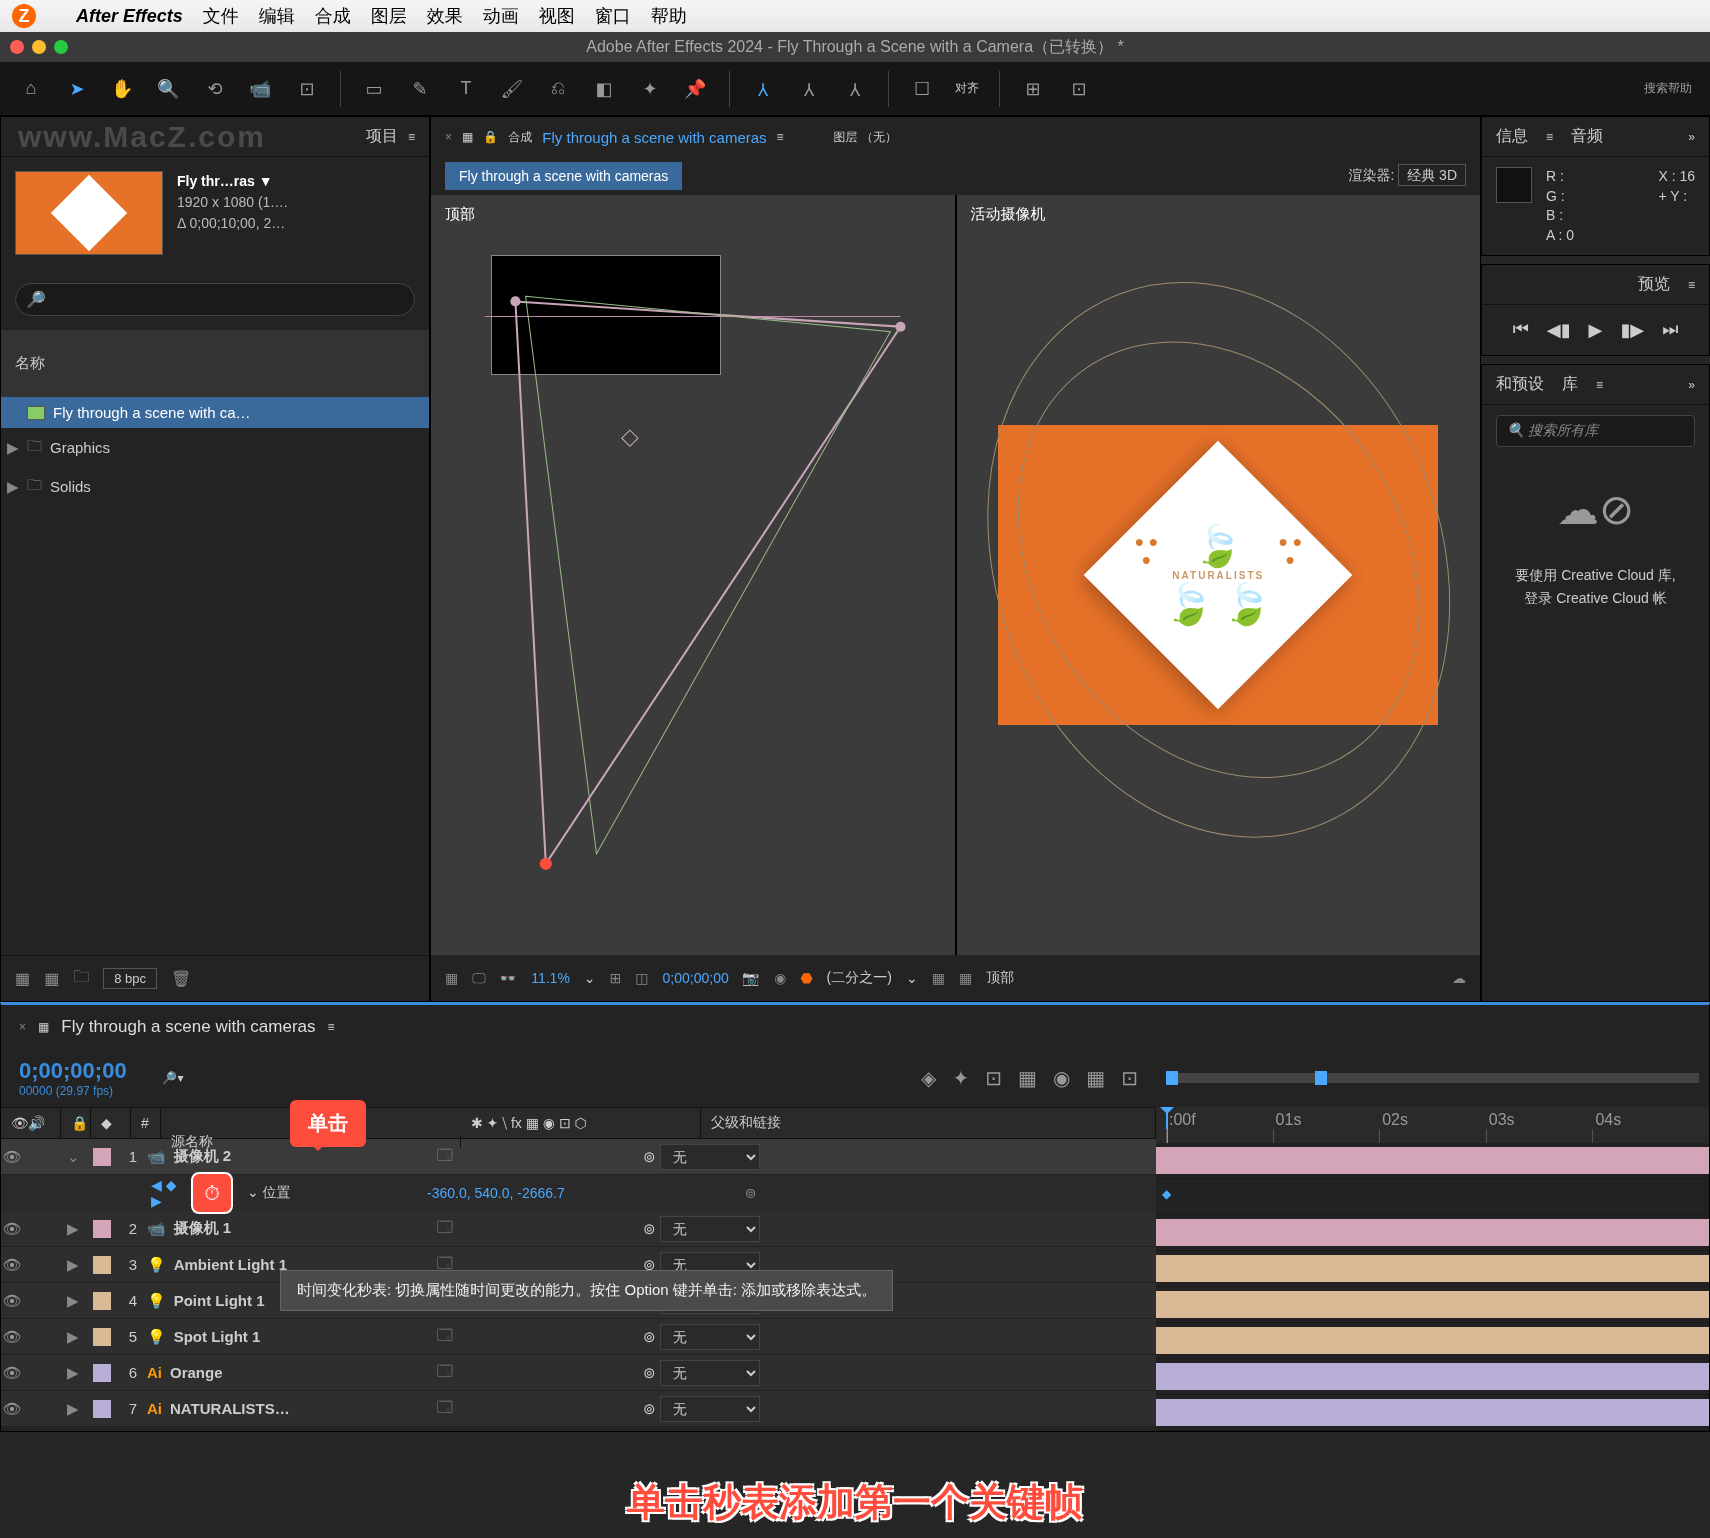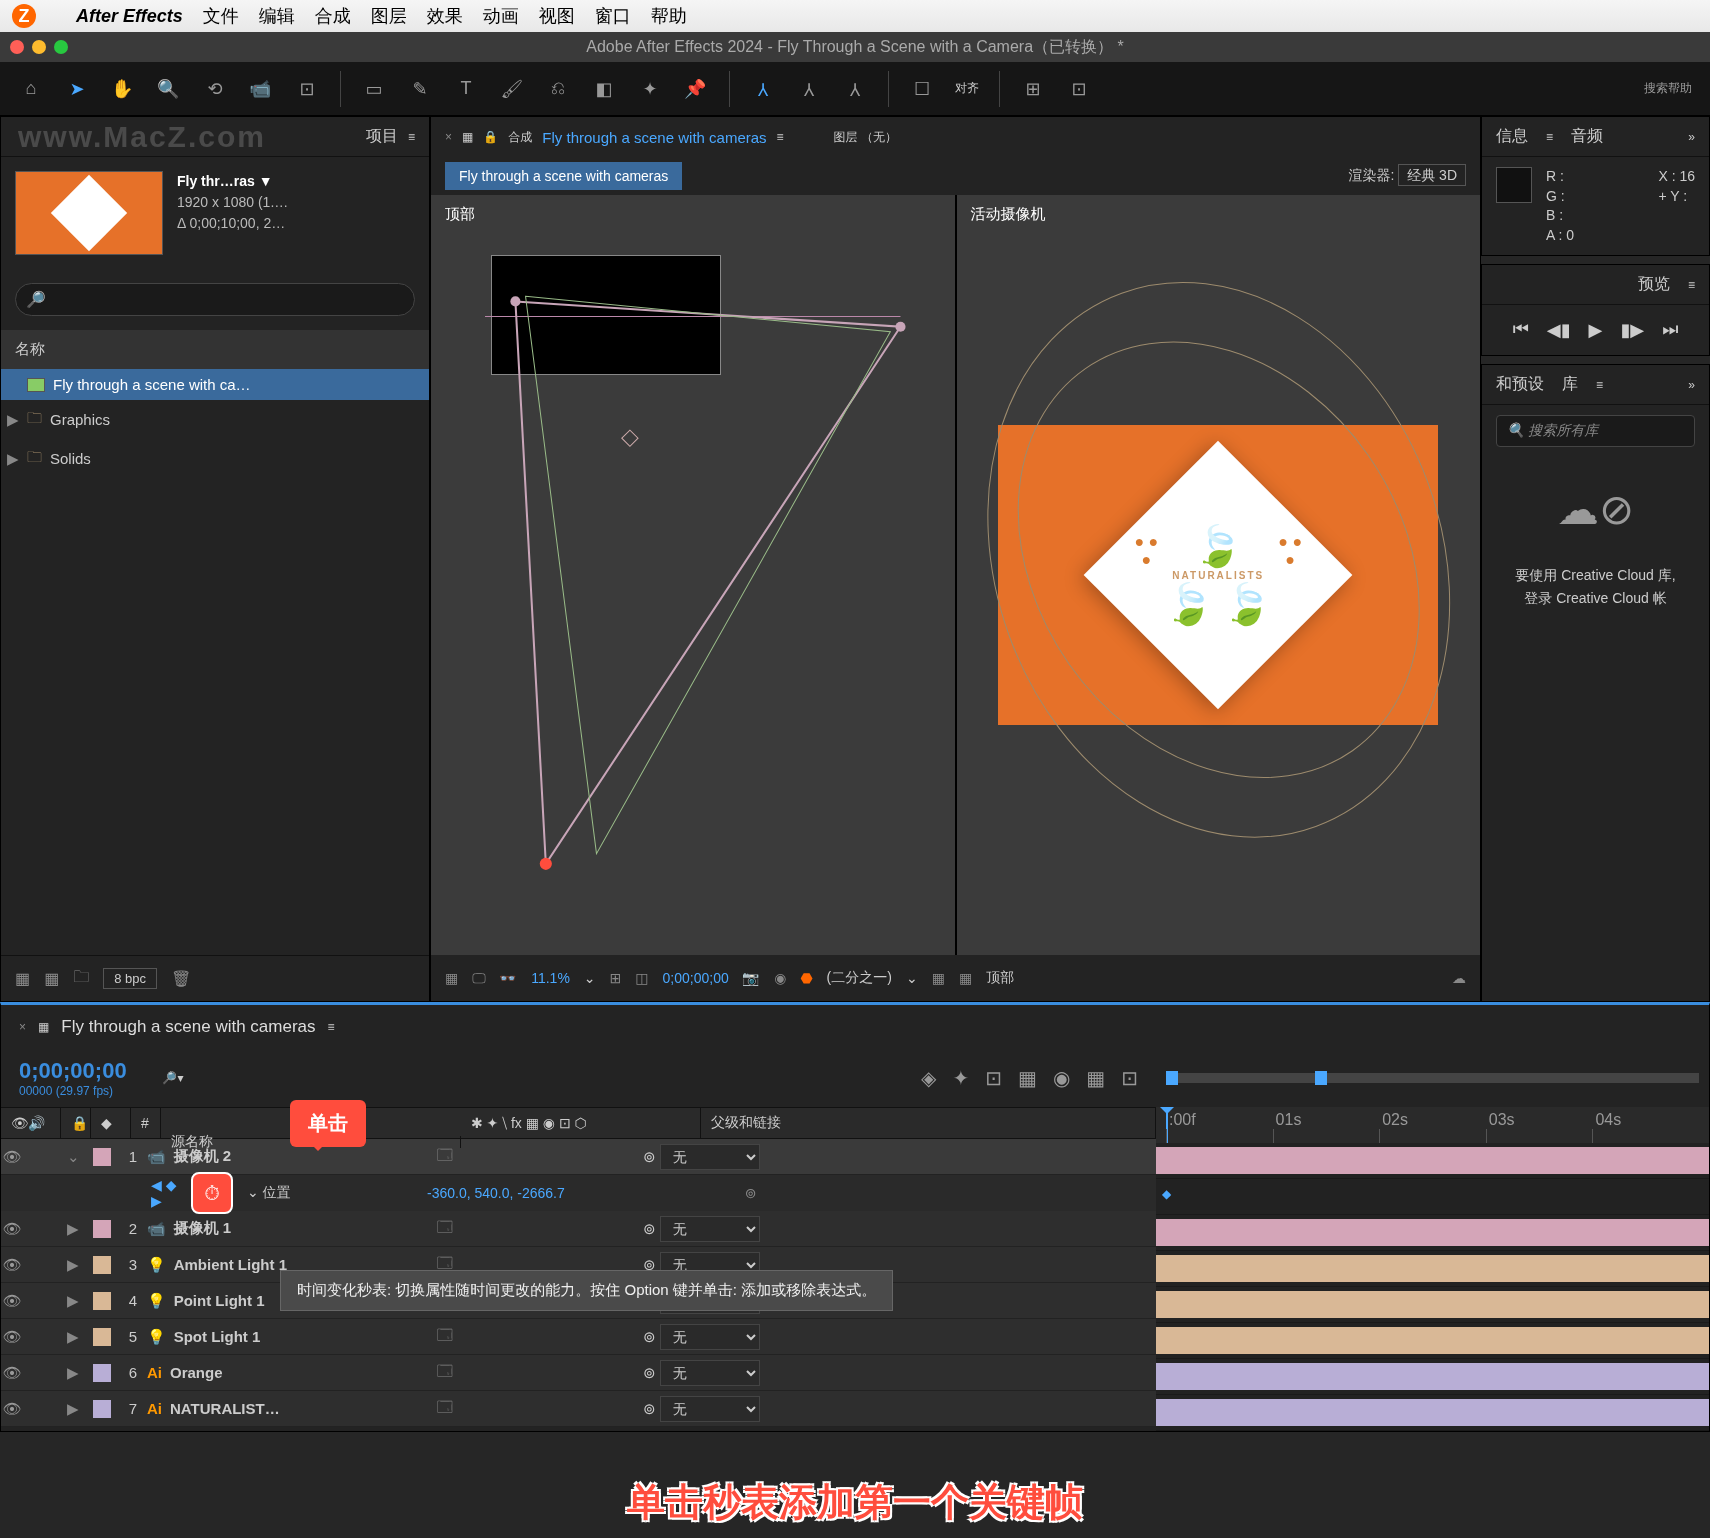--- a/index.html
+++ b/index.html
@@ -22,21 +22,21 @@
 .left-col{width:430px;display:flex;flex-direction:column;}
 .panel-header{height:40px;display:flex;align-items:center;padding:0 14px;gap:10px;background:#232323;border-bottom:1px solid #111;justify-content:flex-end;}
 .panel-tab{color:#ccc;font-size:16px;}
 .proj-info{display:flex;padding:14px;gap:14px;}
 .proj-thumb{width:148px;height:84px;background:#e67129;border:1px solid #555;position:relative;}
 .proj-thumb .diamond{position:absolute;left:50%;top:50%;transform:translate(-50%,-50%) rotate(45deg);width:54px;height:54px;background:#fff;}
 .proj-details{font-size:14px;color:#bbb;line-height:1.5;}
 .proj-details .name{color:#fff;font-weight:bold;}
 .proj-search{margin:14px;padding:6px 10px;border:1px solid #444;border-radius:18px;background:#1a1a1a;color:#888;font-size:16px;}
 .proj-list{flex:1;background:#232323;}
-.proj-list-hdr{background:#333;padding:10px 14px;font-size:15px;}
+.proj-list-hdr{background:#333;padding:24px 14px;font-size:15px;}
 .proj-item{padding:7px 6px;display:flex;align-items:center;gap:8px;font-size:15px;}
 .proj-item.sel{background:#3a6a9c;color:#fff;}
 .proj-item .arrow{color:#888;width:12px;}
 .proj-item .ico{width:18px;height:14px;background:#8c6;border:1px solid #555;}
 .proj-item .fld{color:#a8906d;}
 .proj-footer{height:46px;background:#232323;display:flex;align-items:center;padding:0 14px;gap:14px;border-top:1px solid #111;}
 .proj-footer .icn{color:#888;font-size:16px;}
 .proj-footer .bpc{border:1px solid #555;padding:2px 10px;font-size:13px;}
 .center-col{flex:1;display:flex;flex-direction:column;}
 .comp-header{height:40px;display:flex;align-items:center;padding:0 14px;gap:10px;background:#232323;}
@@ -487,21 +487,21 @@
           </div>
           <div class="layer-row">
             <span class="eye">👁</span>
             <span class="eye"></span>
             <span class="eye"></span>
             <span class="arrow">▶</span>
             <span class="swatch2" style="background:#b8aed6;"></span>
             <span class="num">7</span>
             <span class="name">
               <span style="color:#f90;font-weight:bold;">Ai</span>
-              <span style="font-weight:bold;">NATURALIST…</span>
+              <span style="font-weight:bold;">NATURALISTS…</span>
             </span>
             <span class="sw">🗔</span>
             <span style="width:160px;"></span>
             <span class="parent"><span>⊚</span> <select><option>无</option></select></span>
           </div>
         </div>
     </div>
     <div class="tl-right">
       <div class="tl-controls" style="padding:0;">
        <div style="width:100%;height:10px;background:#444;margin:0 10px;position:relative;">

